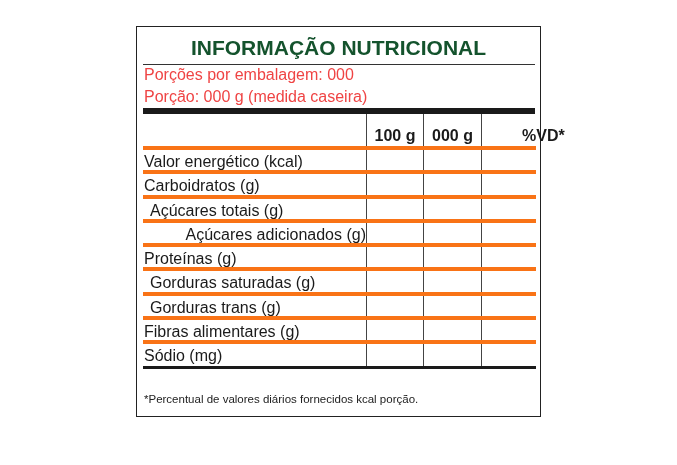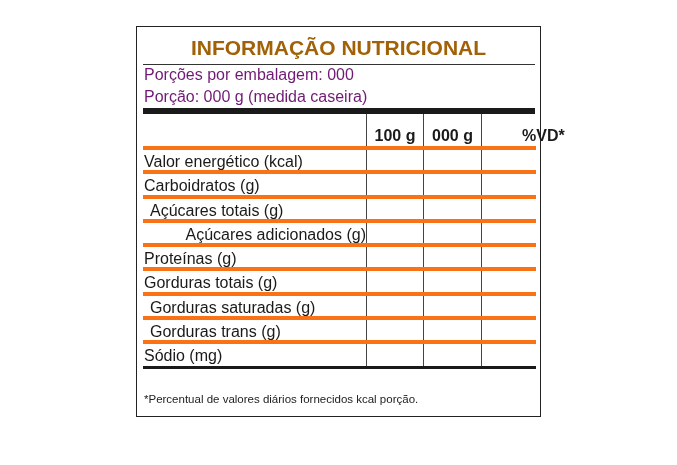--- a/index.html
+++ b/index.html
@@ -1,24 +1,24 @@
 <!DOCTYPE html>
 <html><head>
   <meta charset="utf-8">
   <style>
     html, body { margin: 0; padding: 0; background: #ffffff; }
     body { width: 677px; height: 465px; position: relative; overflow: hidden;
            font-family: "Liberation Sans", sans-serif; color: #1a1a1a; }
     .label { position: absolute; left: 136px; top: 26px; width: 405px; height: 391px;
              border: 1.5px solid #222; box-sizing: border-box; }
     .title { position: absolute; left: 0; right: 0; top: 9px; text-align: center;
-             font-weight: bold; font-size: 21px; letter-spacing: 0px; color: #a16207; }
+             font-weight: bold; font-size: 21px; letter-spacing: 0px; color: #14532d; }
     .title-rule { position: absolute; left: 6px; right: 5px; top: 37px; height: 0;
                   border-top: 1.5px solid #333; }
-    .info { position: absolute; left: 7px; font-size: 16px; color: #701a75; }
+    .info { position: absolute; left: 7px; font-size: 16px; color: #ef4444; }
     .info1 { top: 39px; }
     .info2 { top: 61px; }
     .thick-bar { position: absolute; left: 6px; right: 5px; top: 81px; height: 6px; background: #1a1a1a; }
     .grid { position: absolute; left: 6px; top: 87px; width: 393px; }
     .row { position: relative; height: 24.3px; border-bottom: 4px solid #f97316; box-sizing: border-box; }
     .row.header { height: 36px; }
     .row.last { border-bottom: 3px solid #1a1a1a; }
     .cell { position: absolute; top: 0; bottom: 0; box-sizing: border-box; font-size: 16px; }
     .c0 { left: 0; width: 223px; padding-left: 1px; line-height: 24px; white-space: nowrap; }
     .c1 { left: 223px; width: 57px; border-left: 1px solid #444; }
@@ -71,33 +71,33 @@
       <div class="cell c2"></div>
       <div class="cell c3"></div>
     </div>
     <div class="row">
       <div class="cell c0">Proteínas (g)</div>
       <div class="cell c1"></div>
       <div class="cell c2"></div>
       <div class="cell c3"></div>
     </div>
     <div class="row">
-      <div class="cell c0">Gorduras totais (g)</div>
-      <div class="cell c1"></div>
-      <div class="cell c2"></div>
-      <div class="cell c3"></div>
-    </div>
-    <div class="row">
       <div class="cell c0 indent1">Gorduras saturadas (g)</div>
       <div class="cell c1"></div>
       <div class="cell c2"></div>
       <div class="cell c3"></div>
     </div>
     <div class="row">
       <div class="cell c0 indent1">Gorduras trans (g)</div>
+      <div class="cell c1"></div>
+      <div class="cell c2"></div>
+      <div class="cell c3"></div>
+    </div>
+    <div class="row">
+      <div class="cell c0">Fibras alimentares (g)</div>
       <div class="cell c1"></div>
       <div class="cell c2"></div>
       <div class="cell c3"></div>
     </div>
     <div class="row last">
       <div class="cell c0">Sódio (mg)</div>
       <div class="cell c1"></div>
       <div class="cell c2"></div>
       <div class="cell c3"></div>
     </div>

